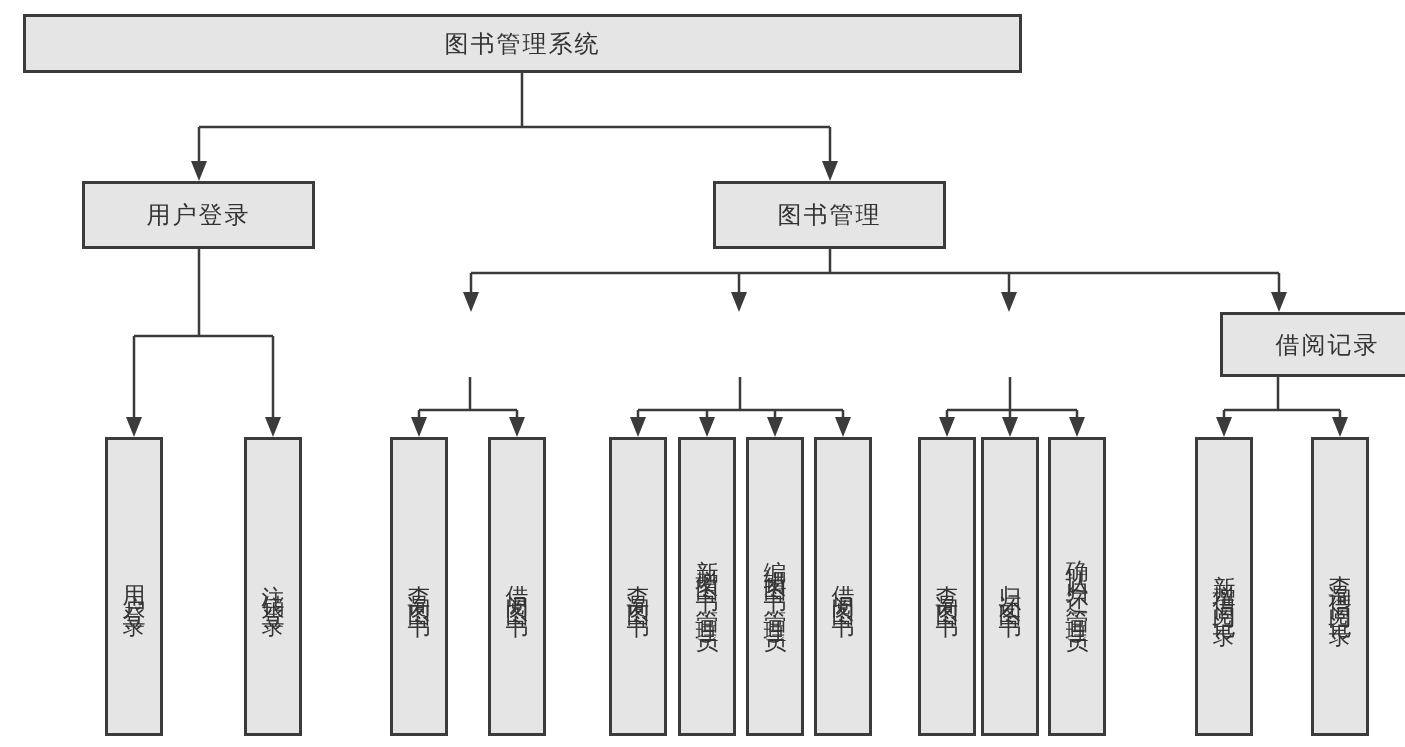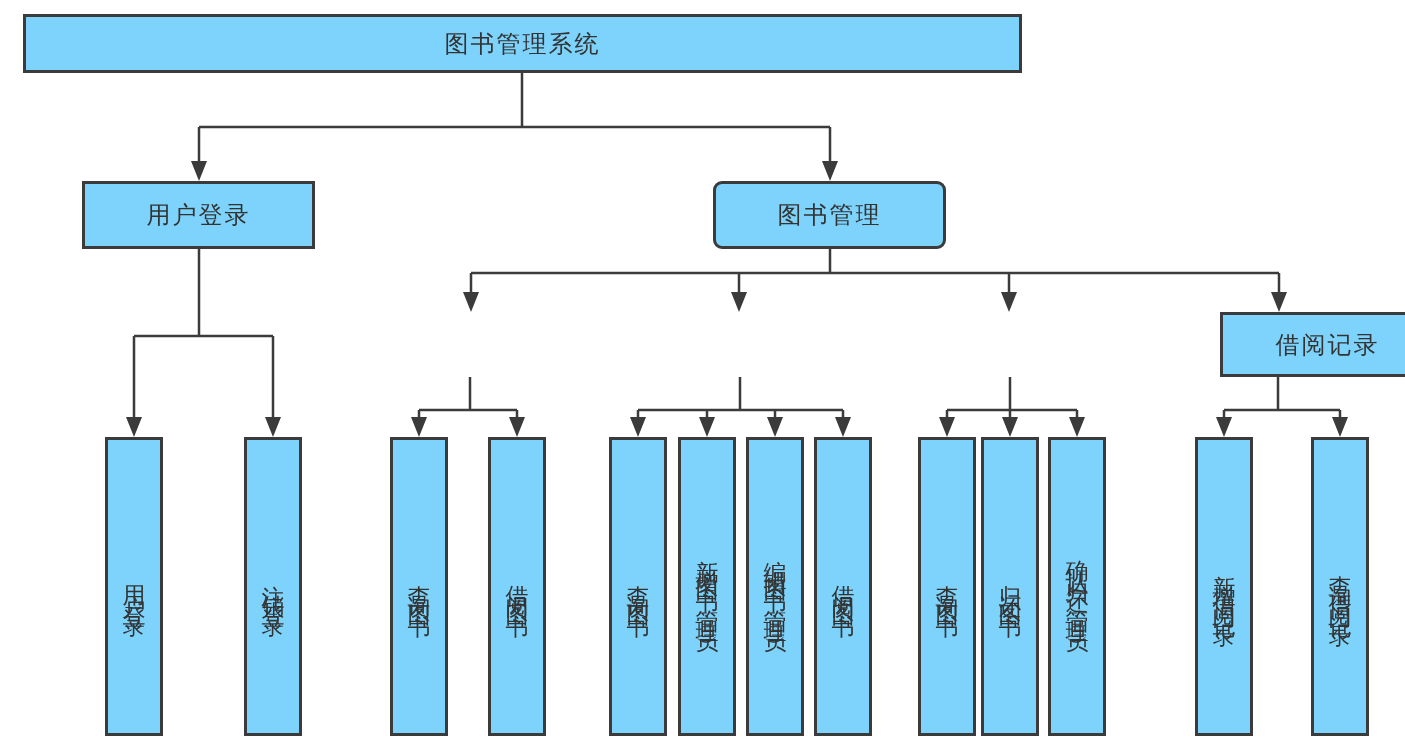--- a/index.html
+++ b/index.html
@@ -19,21 +19,21 @@
     position: absolute;
     left: 0;
     top: 0;
     width: 1405px;
     height: 747px;
   }
   .node {
     position: absolute;
     box-sizing: border-box;
     border: 3px solid #3b3b3b;
-    background: #7dd3fc;
+    background: #e5e5e5;
     color: #333333;
     display: flex;
     align-items: center;
     justify-content: center;
     text-align: center;
     font-size: 24px;
     letter-spacing: 2px;
     white-space: nowrap;
   }
   .node.leaf {
@@ -96,21 +96,21 @@
       <polygon points="1002,417 1018,417 1010,437"></polygon>
       <polygon points="1069,417 1085,417 1077,437"></polygon>
       <polygon points="1216,417 1232,417 1224,437"></polygon>
       <polygon points="1332,417 1348,417 1340,437"></polygon>
     </g>
   </svg>
 
   <div class="node" style="left:23px; top:14px; width:999px; height:59px;">图书管理系统</div>
 
   <div class="node" style="left:82px; top:181px; width:233px; height:68px;">用户登录</div>
-  <div class="node" style="left:713px; top:181px; width:233px; height:68px;border-radius:9px;">图书管理</div>
+  <div class="node" style="left:713px; top:181px; width:233px; height:68px;">图书管理</div>
 
   <div class="node" style="left:1220px; top:312px; width:215px; height:65px;">借阅记录</div>
 
   <div class="node leaf" style="left:105px; top:437px; width:58px; height:299px;">用户登录</div>
   <div class="node leaf" style="left:244px; top:437px; width:58px; height:299px;">注销登录</div>
 
   <div class="node leaf" style="left:390px; top:437px; width:58px; height:299px;">查询图书</div>
   <div class="node leaf" style="left:488px; top:437px; width:58px; height:299px;">借阅图书</div>
 
   <div class="node leaf" style="left:609px; top:437px; width:58px; height:299px;">查询图书</div>

